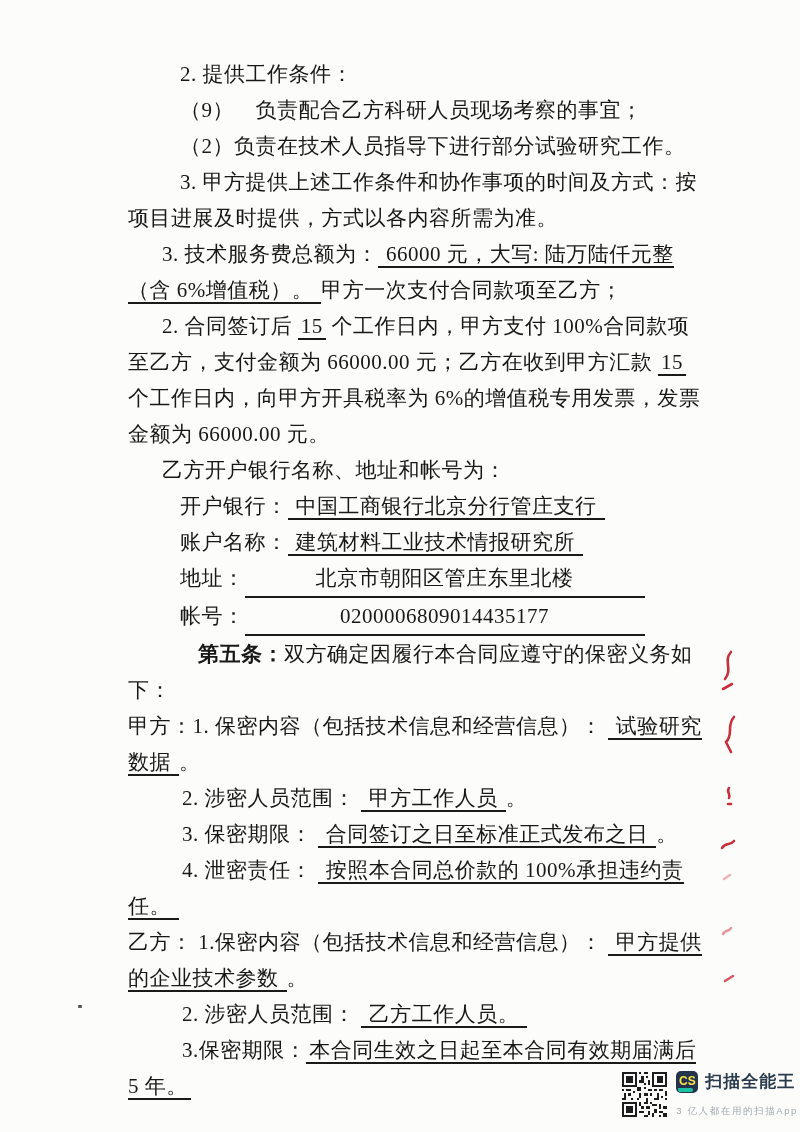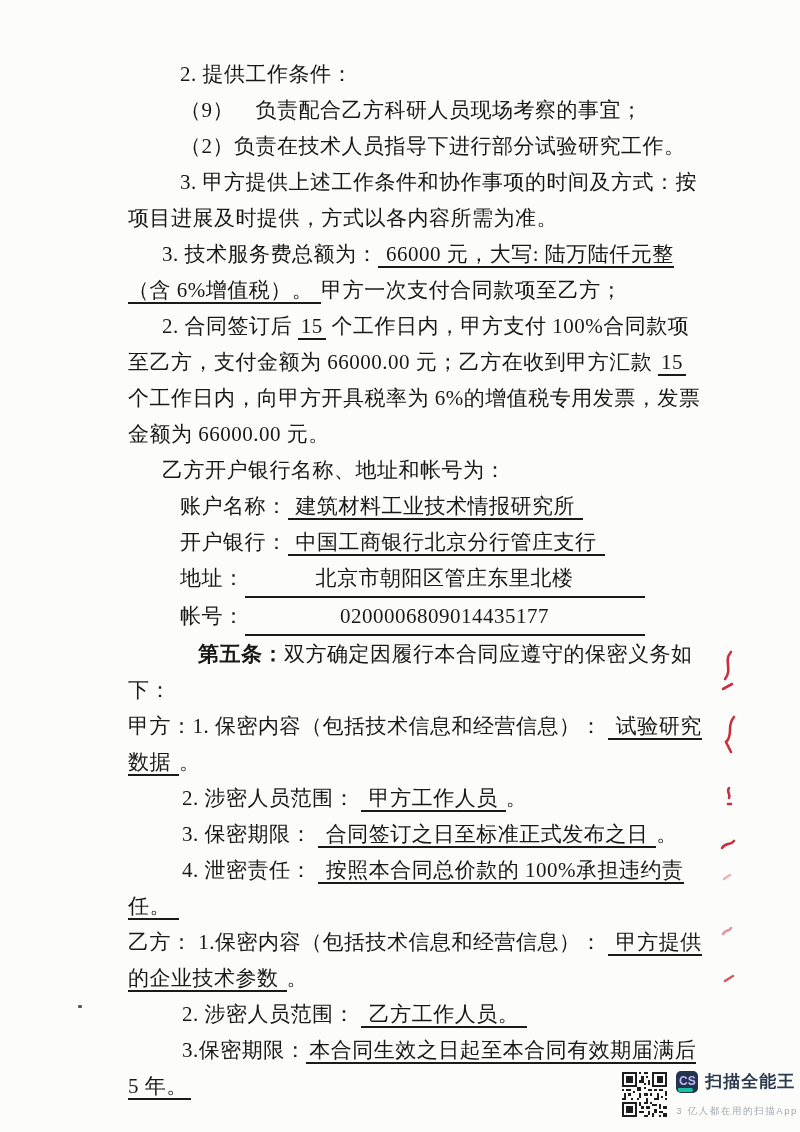--- a/index.html
+++ b/index.html
@@ -36,21 +36,21 @@
   .rmark{position:absolute;}
   .rmark path{fill:none;stroke:#c9303e;stroke-width:2.6;stroke-linecap:round;}
   .speck{position:absolute;left:78px;top:1005px;width:4px;height:3px;background:#3a3a3a;border-radius:1px;opacity:.85;}
   
   .watermark{position:absolute;left:622px;top:1062px;width:176px;height:64px;display:flex;align-items:center;}
   .qr{width:53px;height:51px;margin-right:9px;}
   .wm-right{display:flex;flex-direction:column;}
   .wm-top{display:flex;align-items:center;}
   .cs-logo{
     position:relative;width:22px;height:22px;border-radius:5px;
-    background:#22354c;color:#c4b5fd;
+    background:#22354c;color:#fde047;
     font-family:"Liberation Sans","DejaVu Sans",sans-serif;
     font-weight:bold;font-size:12px;line-height:20px;text-align:center;
     margin-right:7px;flex:0 0 auto;
   }
   .cs-logo .swoosh{
     position:absolute;left:2px;bottom:1px;width:15px;height:4px;
     background:#1ec0a4;border-radius:0 4px 4px 4px;
   }
   .wm-name{
     font-family:Liberation Mono, monospace;
@@ -77,23 +77,23 @@
 
     <p class="i-lg">3. 甲方提供上述工作条件和协作事项的时间及方式：按项目进展及时提供，方式以各内容所需为准。</p>
 
 
     <p class="i-md"><span>3. 技术服务费总额为：</span><span class="u pad">66000 元，大写: 陆万陆仟元整（含 6%增值税）。</span><span>甲方一次支付合同款项至乙方；</span></p>
 
     <p class="i-md"><span>2. 合同签订后</span> <span class="u pad-sm">15</span> <span>个工作日内，甲方支付 100%合同款项至乙方，支付金额为 66000.00 元；乙方在收到甲方汇款</span> <span class="u pad-sm">15</span> <span>个工作日内，向甲方开具税率为 6%的增值税专用发票，发票金额为 66000.00 元。</span></p>
 
     <p class="i-md">乙方开户银行名称、地址和帐号为：</p>
 
+    <p class="bank-line"><span class="lbl">开户银行：</span><span class="u pad">中国工商银行北京分行管庄支行</span></p>
+
     <p class="bank-line"><span class="lbl">账户名称：</span><span class="u pad">建筑材料工业技术情报研究所</span></p>
-
-    <p class="bank-line"><span class="lbl">开户银行：</span><span class="u pad">中国工商银行北京分行管庄支行</span></p>
 
     <p class="bank-line"><span class="lbl">地址：</span><span class="u fill">北京市朝阳区管庄东里北楼</span></p>
 
     <p class="bank-line"><span class="lbl">帐号：</span><span class="u fill">0200006809014435177</span></p>
 
     <p class="i-sec5"><span class="bold">第五条：</span><span>双方确定因履行本合同应遵守的保密义务如下：</span></p>
 
     <p><span>甲方：</span><span>1. 保密内容（包括技术信息和经营信息）：</span> <span class="u pad">试验研究数据</span><span>。</span></p>
 
     <p class="i-sub"><span>2. 涉密人员范围：</span> <span class="u pad">甲方工作人员</span><span>。</span></p>

